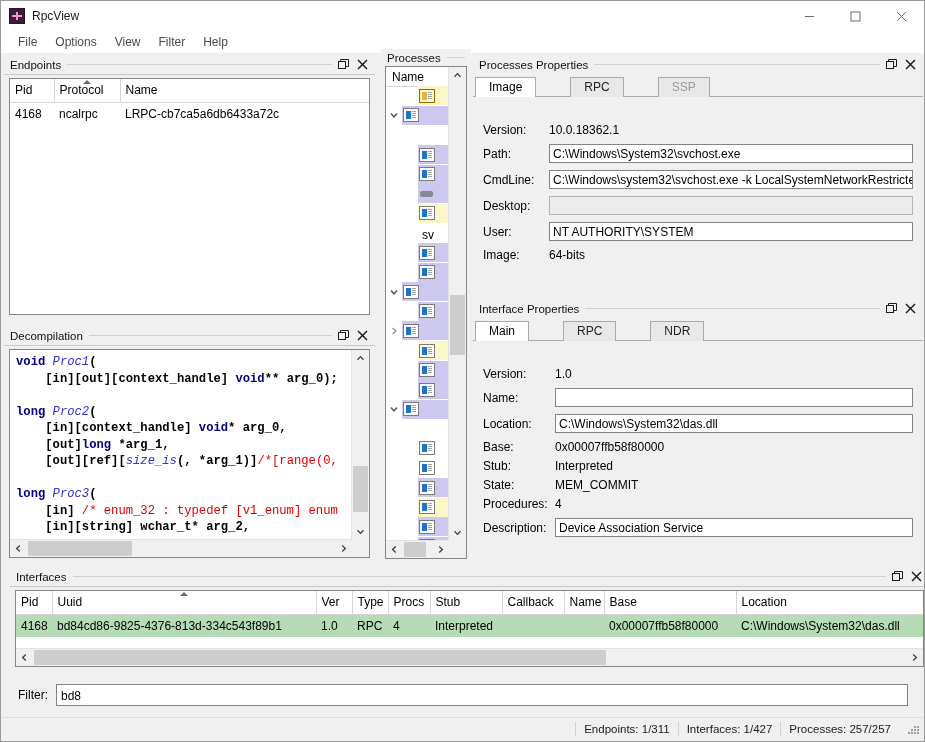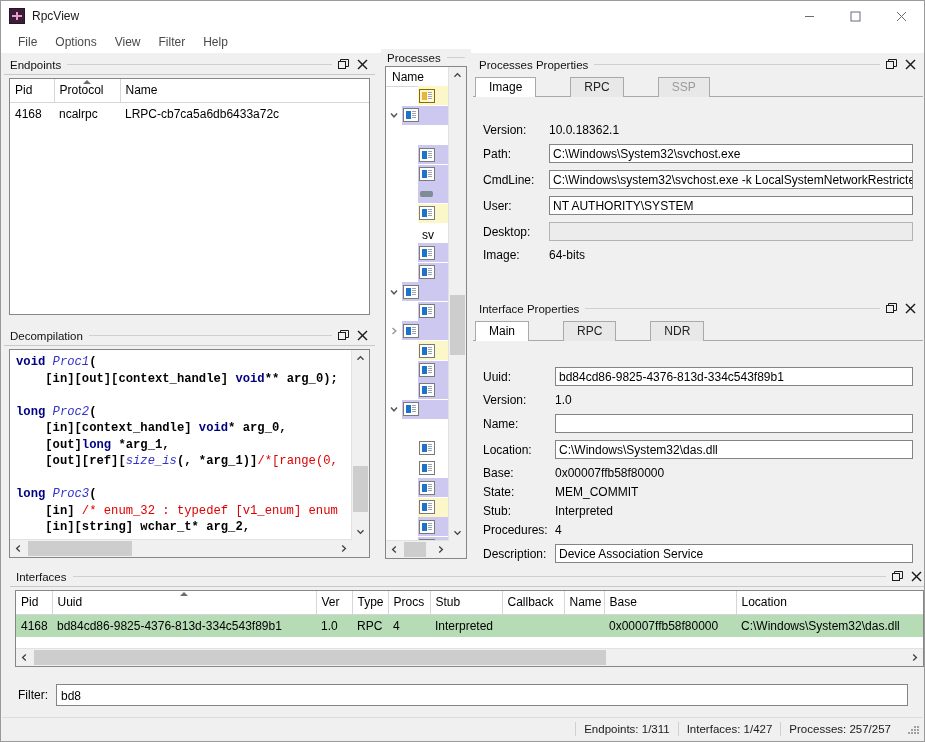--- a/index.html
+++ b/index.html
@@ -729,26 +729,26 @@
         </div>
         <div class="proprow">
           <div class="proplabel">Path:</div>
           <div class="textbox">C:\Windows\System32\svchost.exe</div>
         </div>
         <div class="proprow">
           <div class="proplabel">CmdLine:</div>
           <div class="textbox">C:\Windows\system32\svchost.exe -k LocalSystemNetworkRestricted -p -s De</div>
         </div>
         <div class="proprow">
+          <div class="proplabel">Desktop:</div>
+          <div class="textbox readonly"></div>
+        </div>
+        <div class="proprow">
           <div class="proplabel">User:</div>
           <div class="textbox">NT AUTHORITY\SYSTEM</div>
-        </div>
-        <div class="proprow">
-          <div class="proplabel">Desktop:</div>
-          <div class="textbox readonly"></div>
         </div>
         <div class="proprow">
           <div class="proplabel">Image:</div>
           <div class="propvalue">64-bits</div>
         </div>
       </div>
     </div>
   </div>
 
   <div class="panel" id="panel-ifprops">
@@ -771,46 +771,42 @@
       </span>
     </div>
     <div class="panel-body">
       <div class="tabstrip">
         <div class="tab active">Main</div>
         <div class="tab">RPC</div>
         <div class="tab">NDR</div>
       </div>
       <div class="tabcontent">
         <div class="proprow">
-          <div class="proplabel" style="width:72px">Uuid:</div>
-          <div class="textbox">bd84cd86-9825-4376-813d-334c543f89b1</div>
-        </div>
-        <div class="proprow">
           <div class="proplabel" style="width:72px">Version:</div>
           <div class="propvalue">1.0</div>
         </div>
         <div class="proprow">
           <div class="proplabel" style="width:72px">Name:</div>
           <div class="textbox"></div>
         </div>
         <div class="proprow">
           <div class="proplabel" style="width:72px">Location:</div>
           <div class="textbox">C:\Windows\System32\das.dll</div>
         </div>
         <div class="proprow" style="margin-bottom:5px">
           <div class="proplabel" style="width:72px">Base:</div>
           <div class="propvalue">0x00007ffb58f80000</div>
         </div>
         <div class="proprow" style="margin-bottom:5px">
+          <div class="proplabel" style="width:72px">Stub:</div>
+          <div class="propvalue">Interpreted</div>
+        </div>
+        <div class="proprow" style="margin-bottom:5px">
           <div class="proplabel" style="width:72px">State:</div>
           <div class="propvalue">MEM_COMMIT</div>
-        </div>
-        <div class="proprow" style="margin-bottom:5px">
-          <div class="proplabel" style="width:72px">Stub:</div>
-          <div class="propvalue">Interpreted</div>
         </div>
         <div class="proprow" style="margin-bottom:7px">
           <div class="proplabel" style="width:72px">Procedures:</div>
           <div class="propvalue">4</div>
         </div>
         <div class="proprow">
           <div class="proplabel" style="width:72px">Description:</div>
           <div class="textbox">Device Association Service</div>
         </div>
       </div>

